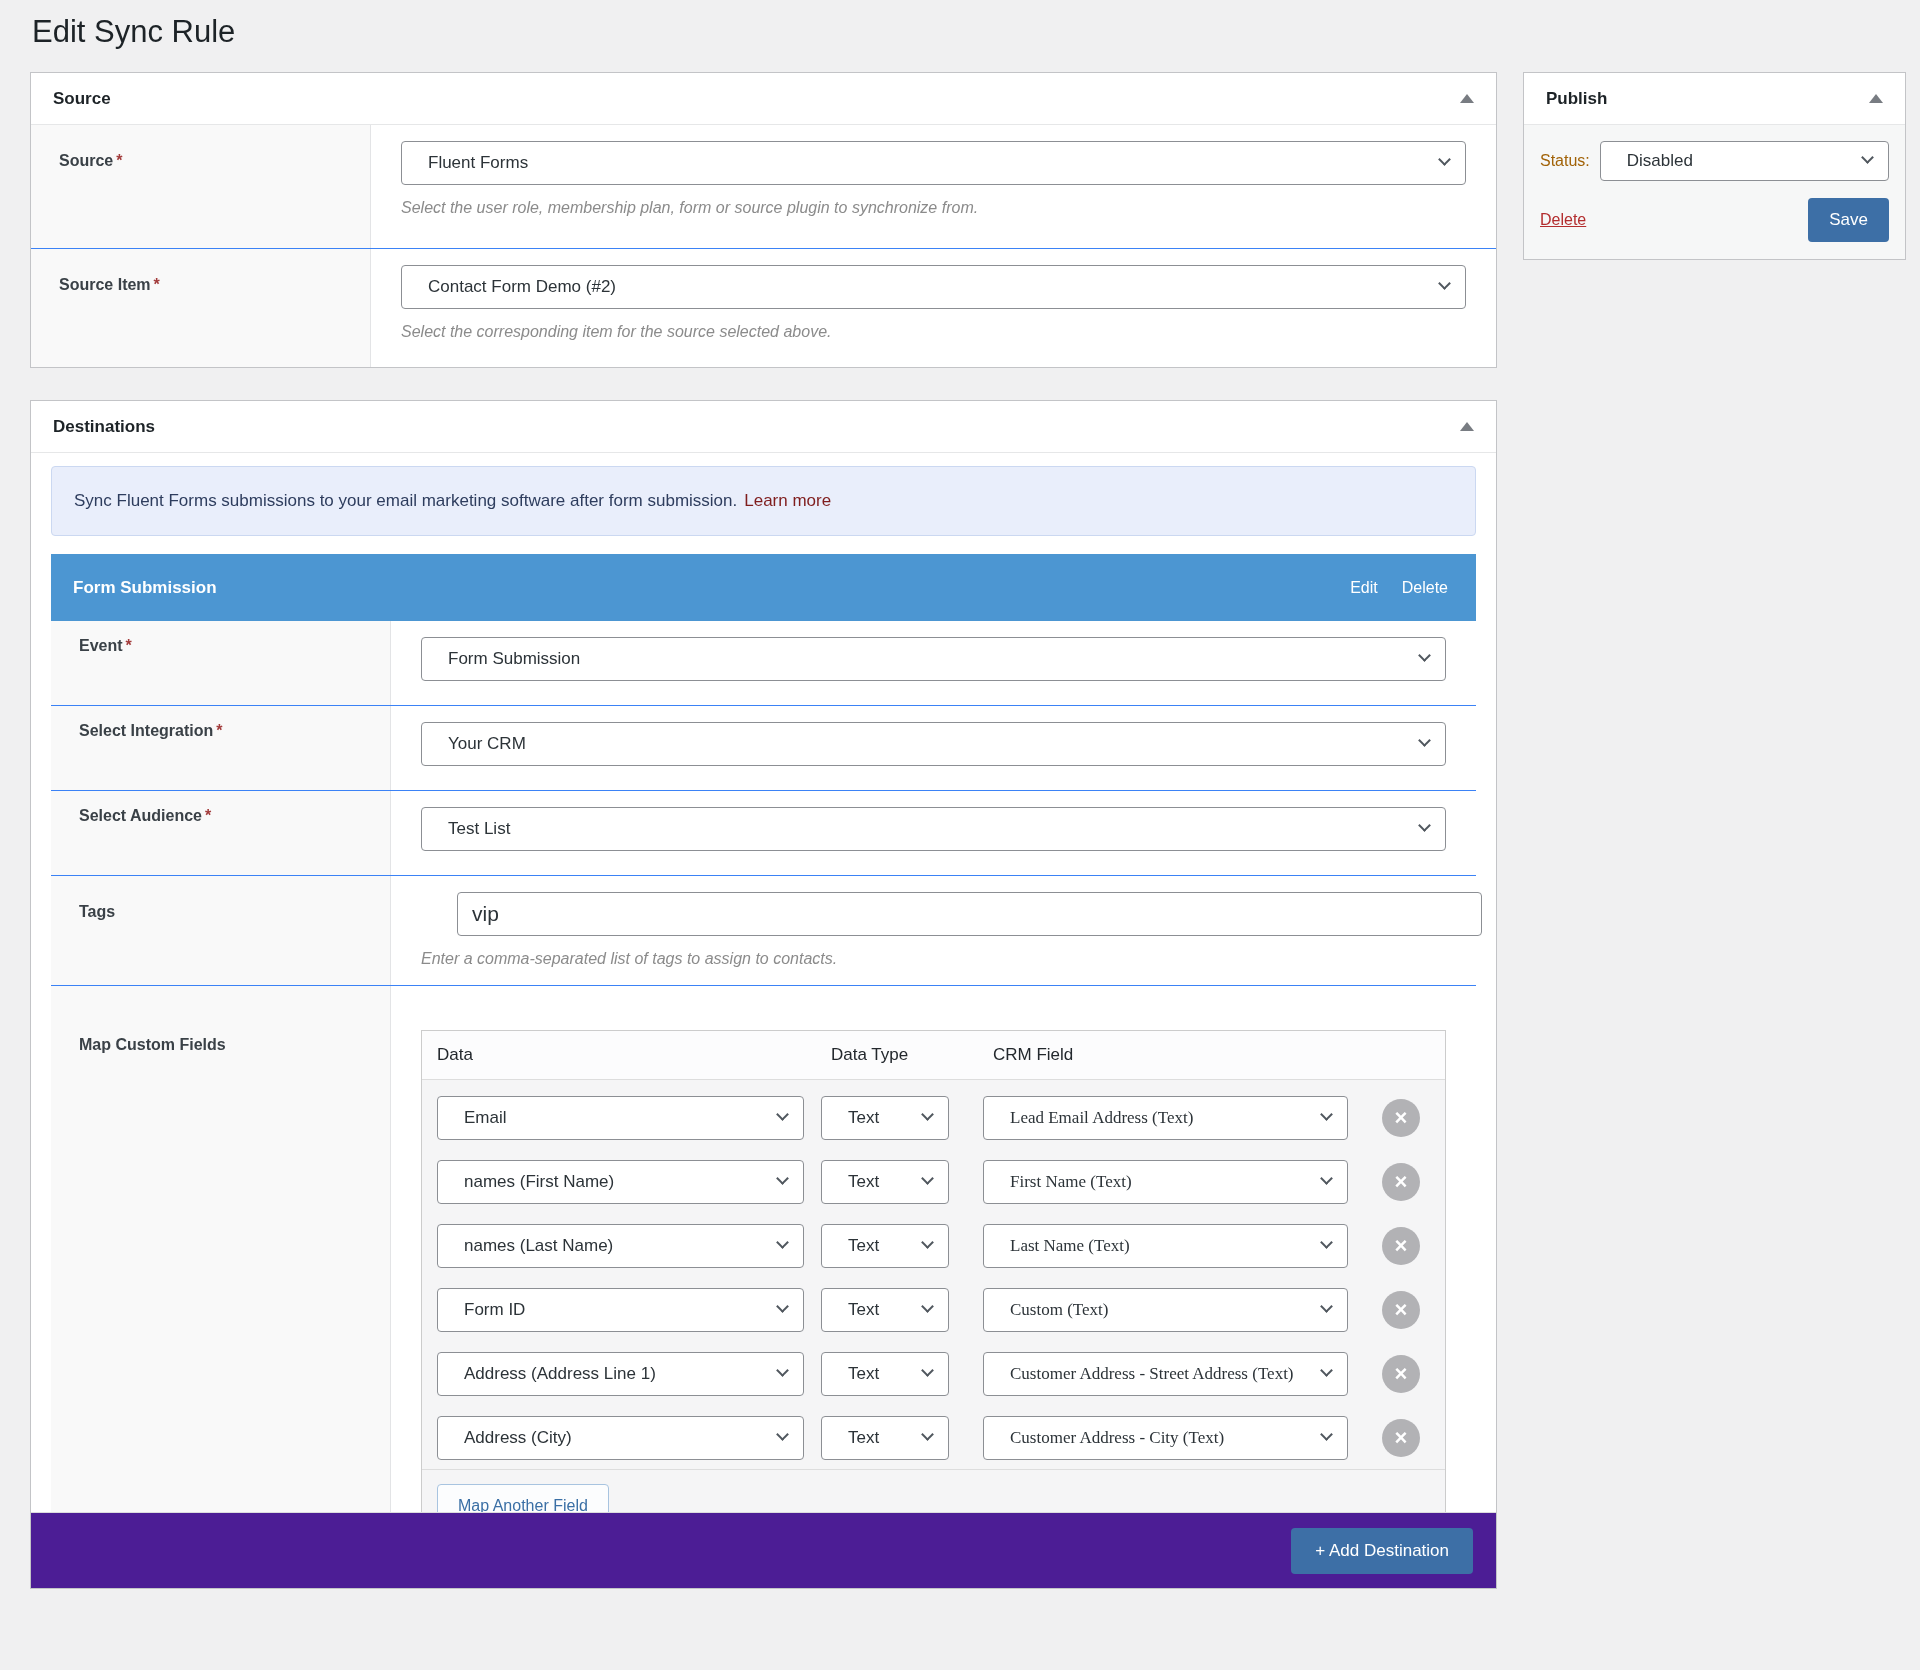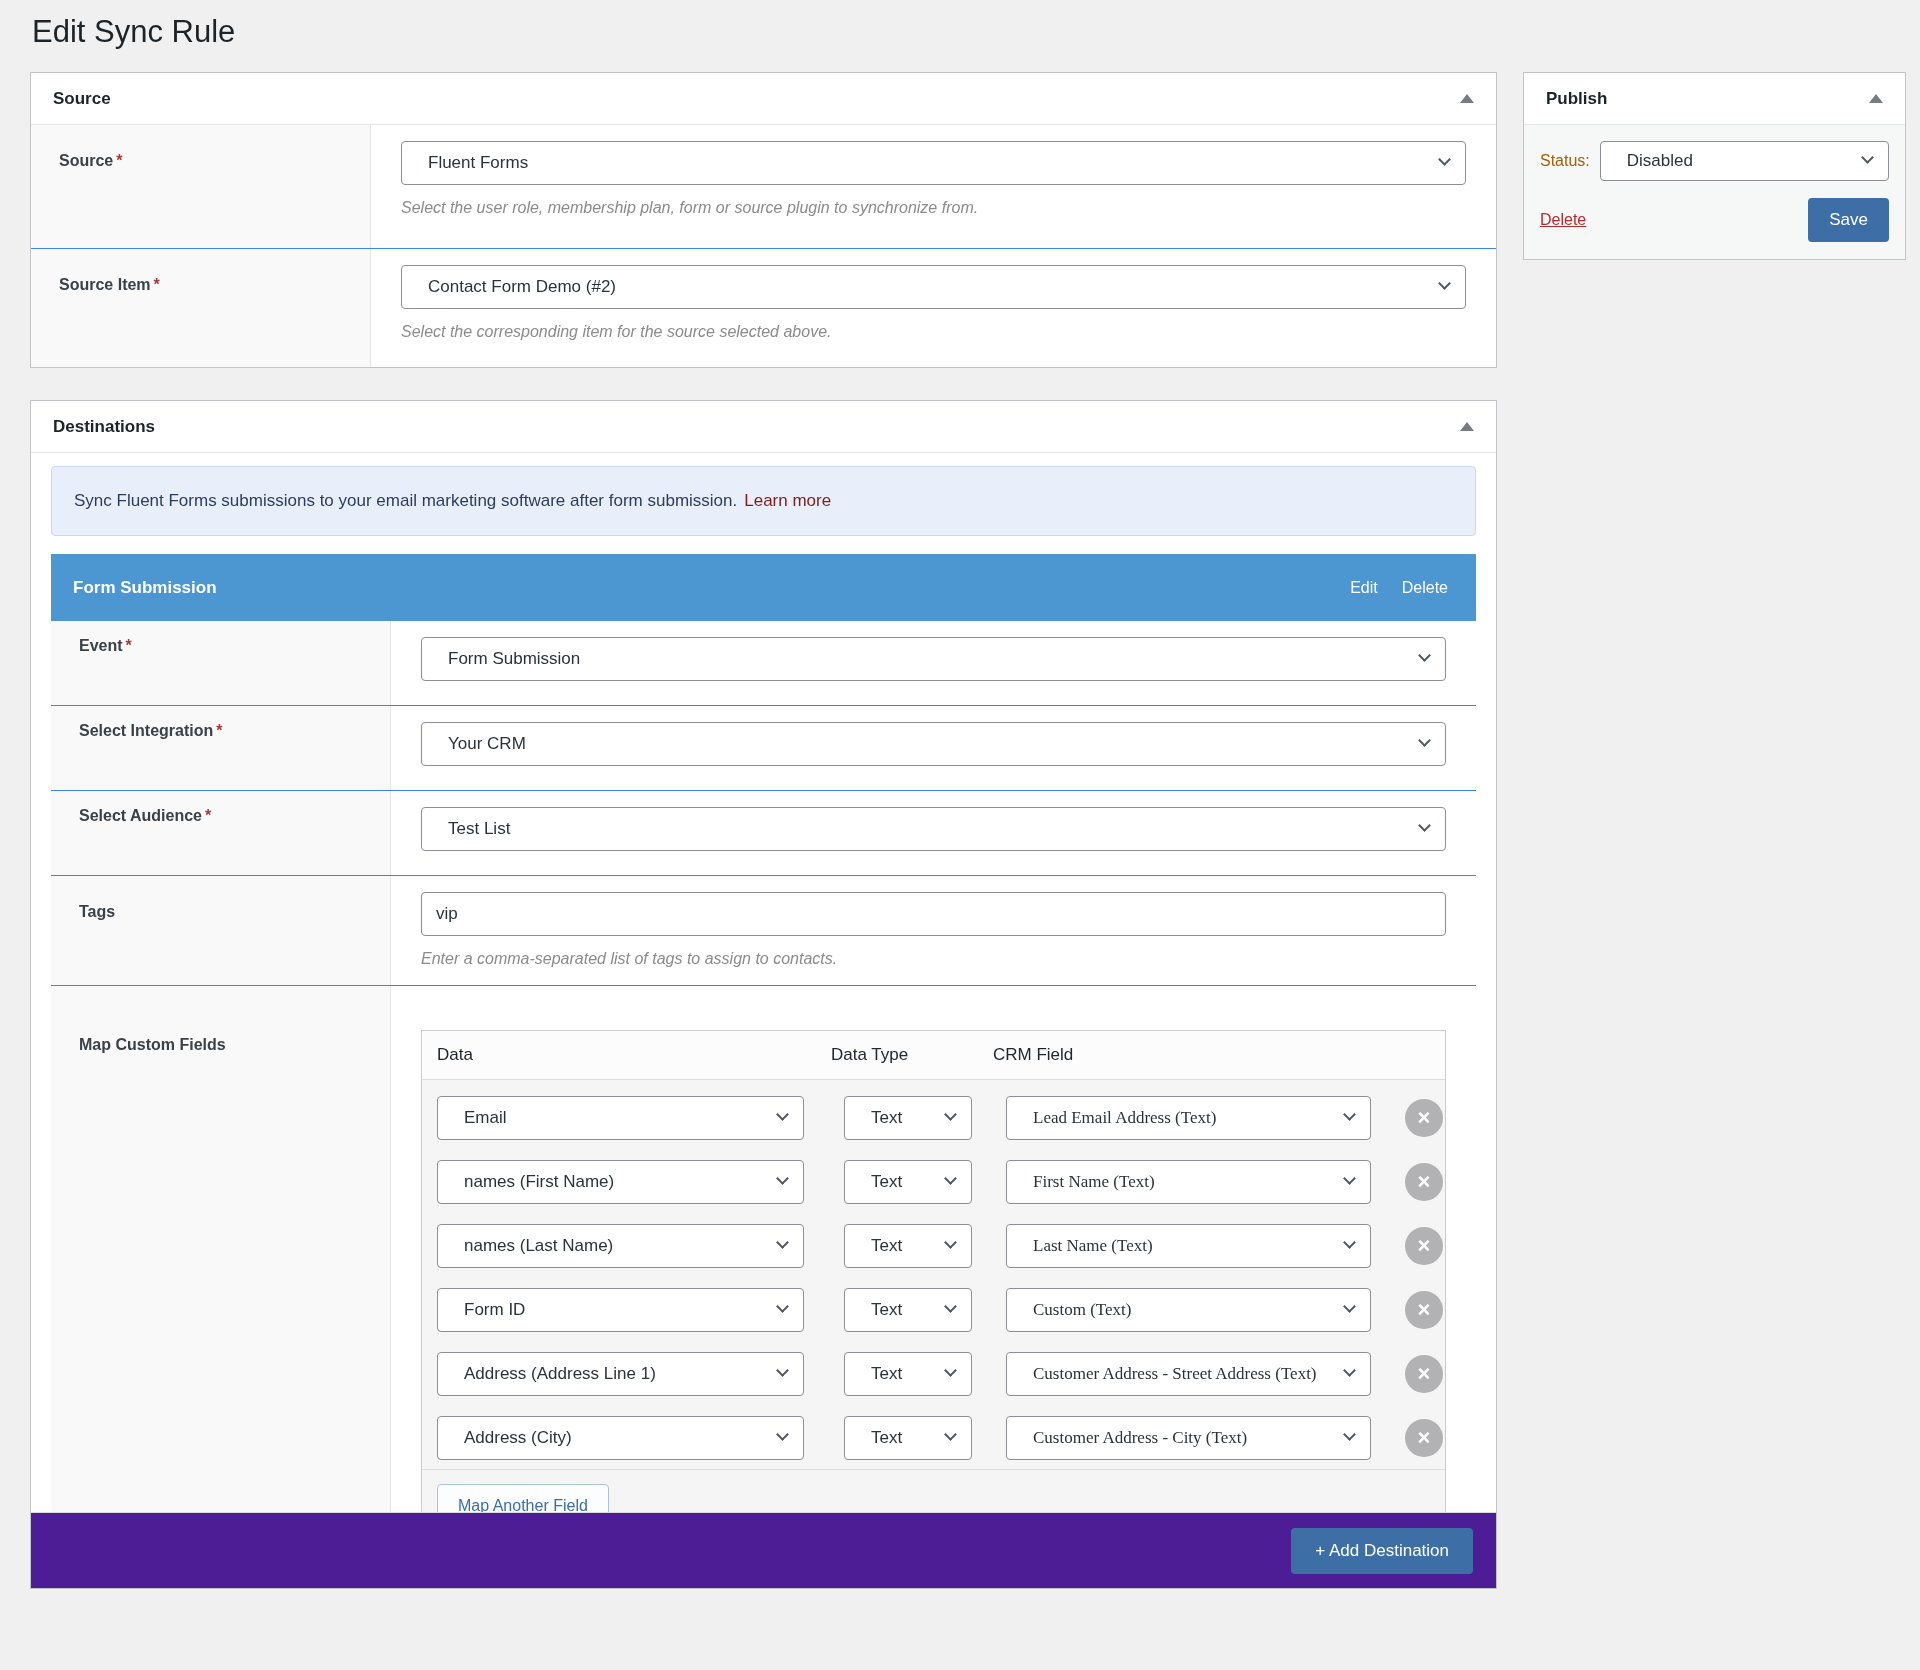--- a/index.html
+++ b/index.html
@@ -60,22 +60,23 @@
   }
   .chev{
     position:absolute; right:16px; top:50%;
     width:9px; height:9px; margin-top:-8px;
     border-right:2px solid #50575e; border-bottom:2px solid #50575e;
     transform:rotate(45deg);
   }
   .txtin{
     height:44px; width:100%; background:#fff;
     border:1px solid #8c8f94; border-radius:4px;
-    font-size:17px; color:#2c3338; padding:0 14px;
+    font-size:21px; color:#2c3338; padding:0 14px;
     font-family:"Liberation Sans", sans-serif;
+    margin-left:36px;
   }
 
   
   #source-panel .frow:nth-of-type(2){ height:124px; }
   #source-panel .frow:nth-of-type(3){ height:118px; }
 
   
   .pub-body{ background:#f6f7f7; height:134px; padding:16px 16px 0 16px; }
   .status-line{ display:flex; align-items:center; }
   .status-label{ font-size:16px; color:#a16207; margin-right:10px; }
@@ -123,21 +124,21 @@
     border:1px solid #cccccc; background:#f5f5f6;
   }
   .mhead{
     height:49px; background:#fcfcfd; border-bottom:1px solid #dddddd;
     display:flex; align-items:center; padding:0 15px;
     font-size:17px; color:#23282d;
   }
   .mhead .c1{ width:394px; } .mhead .c2{ width:162px; } .mhead .c3{ flex:1; }
   .mrow{ display:flex; align-items:center; padding:0 0 0 15px; margin-top:20px; }
   .mrow.first{ margin-top:16px; }
-  .msel-data{ width:367px; margin-right:40px; }
+  .msel-data{ width:367px; margin-right:17px; }
   .msel-type{ width:128px; margin-right:34px; }
   .msel-crm{ width:365px; margin-right:34px;font-family:Liberation Serif, serif; }
   .xbtn{
     width:38px; height:38px; border-radius:50%;
     background:#b2b2b5; color:#fff;
     display:flex; align-items:center; justify-content:center;
     font-size:22px; font-weight:bold; line-height:1; cursor:pointer;
     flex:0 0 38px;
   }
   .msep{ border-top:1px solid #dddddd; margin-top:9px; }

